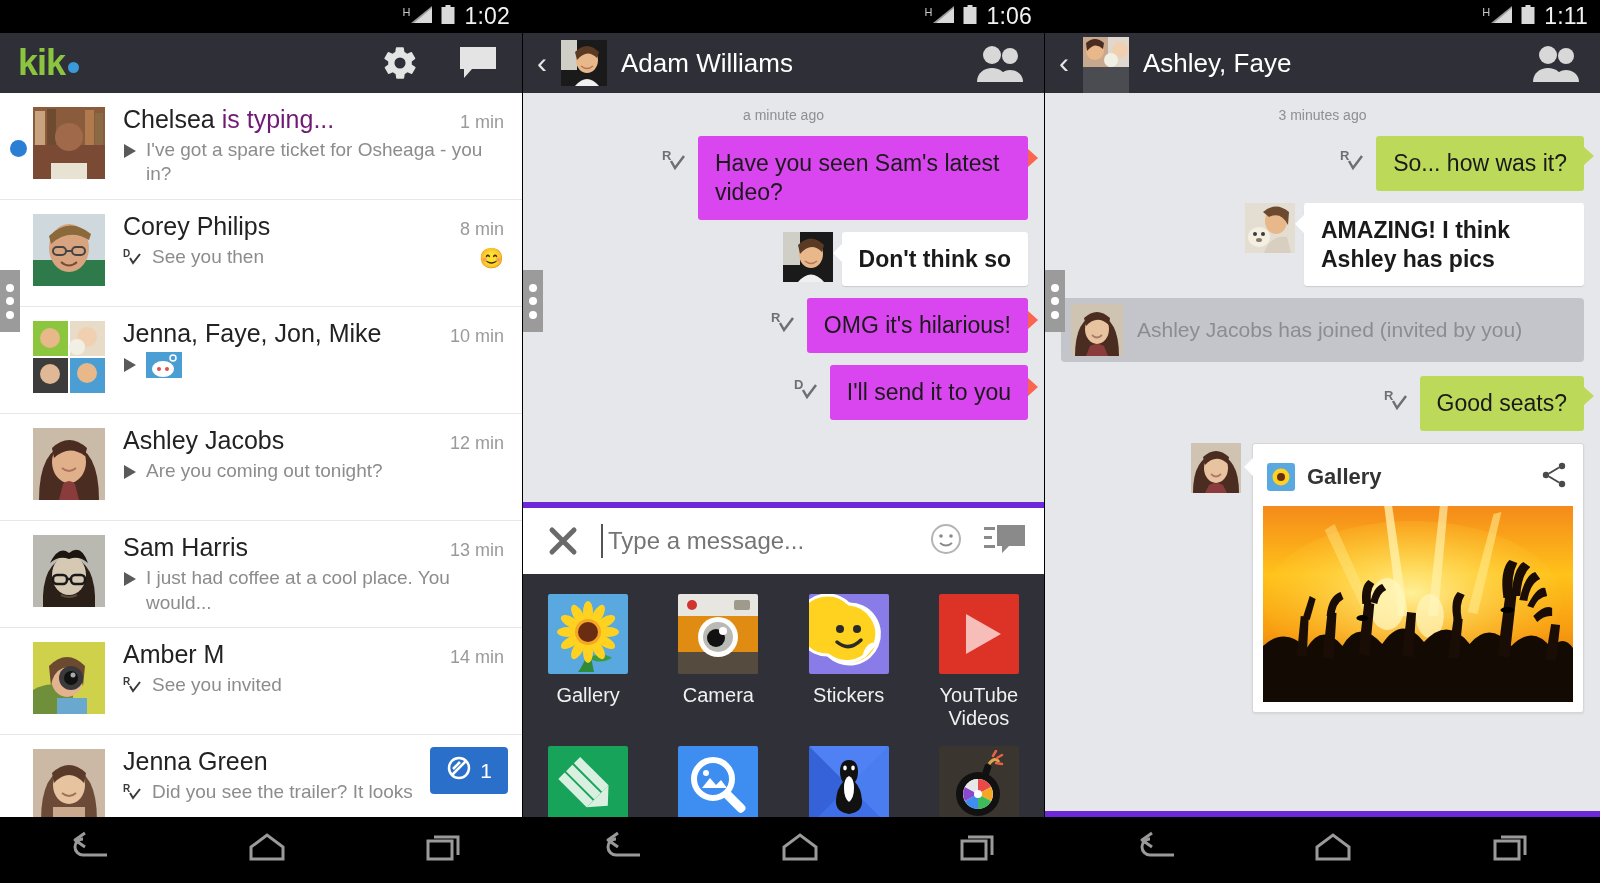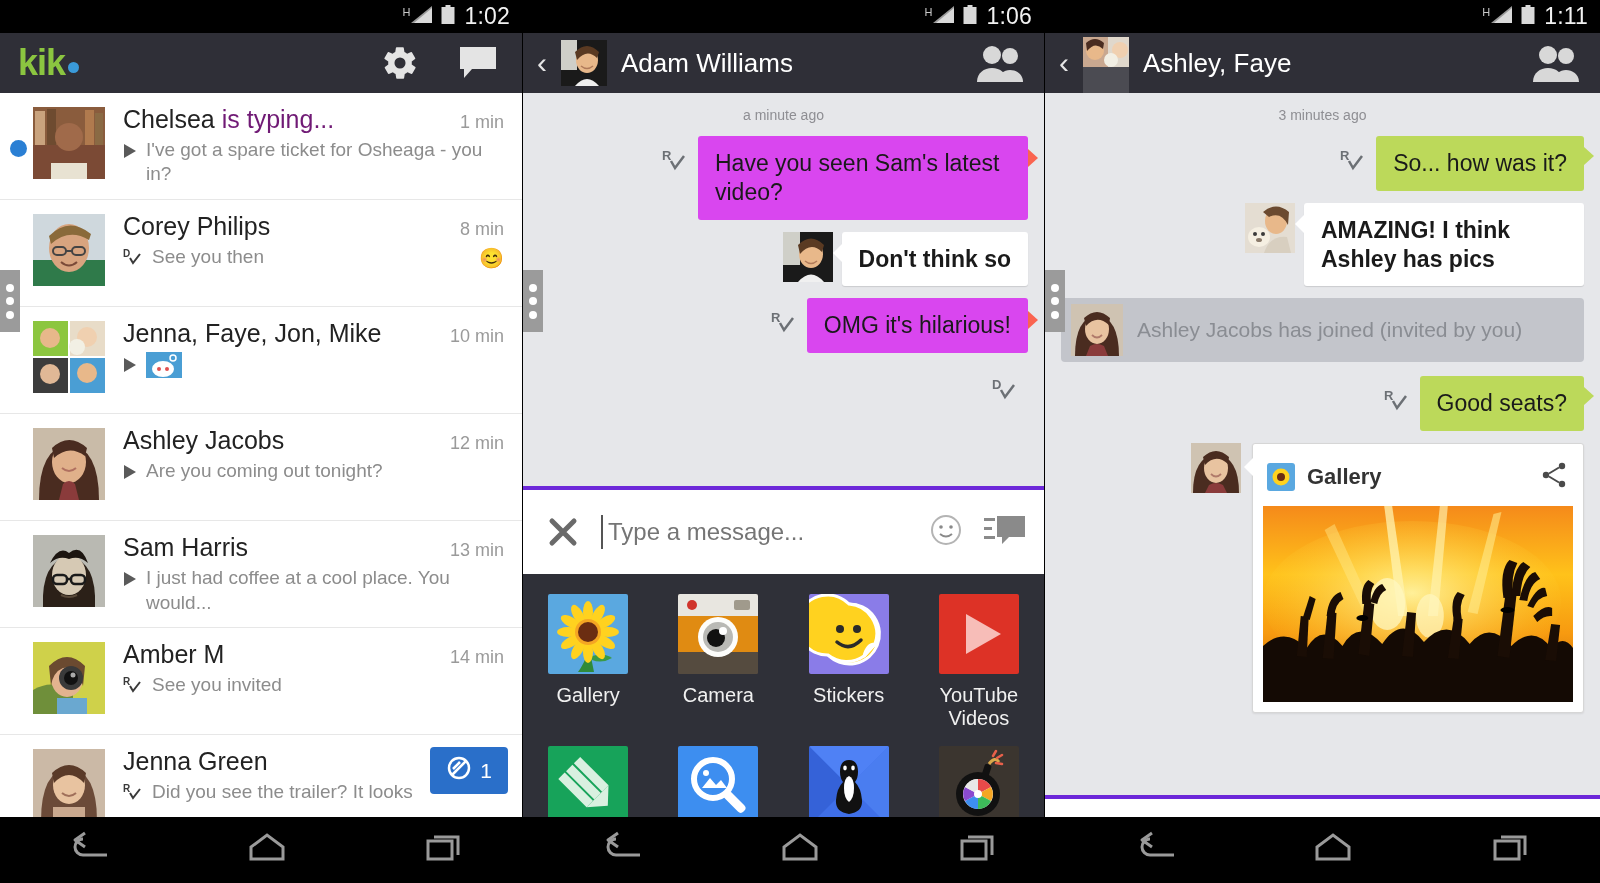--- a/index.html
+++ b/index.html
@@ -141,22 +141,22 @@
     content: ''; position: absolute; left: -9px; top: 14px;
     border: 9px solid transparent; border-right-color: #fff; border-left: 0;
   }
   .card-head { display: flex; align-items: center; padding: 6px 4px 12px 4px; }
   .card-appicon { width: 28px; height: 28px; flex: 0 0 auto; margin-right: 12px; }
   .card-title { font-size: 22px; color: #333; flex: 1 1 auto; }
   .card-img { width: 100%; height: 196px; display: block; }
 
   
   .composer {
-    height: 88px; background: #fff; display: flex; align-items: center;
-    padding: 0 18px; flex: 0 0 auto; border-top: 4px solid #6d28d9;
+    height: 72px; background: #fff; display: flex; align-items: center;
+    padding: 0 18px; flex: 0 0 auto; border-top: 6px solid #6d28d9;
   }
   .composer .lead { width: 44px; display:flex; align-items:center; justify-content:center; flex:0 0 auto;}
   .composer-input {
     flex: 1 1 auto; font-size: 24px; color: #909090; margin-left: 16px;
     border: none; outline: none; background: transparent; font-family: inherit;
     border-left: 2px solid #555; padding-left: 5px; height: 34px; line-height: 34px;
   }
   .composer-icons { display: flex; align-items: center; gap: 22px; flex: 0 0 auto; }
 
   
@@ -521,20 +521,21 @@
         <div class="bubble sent">OMG it's hilarious!</div>
       </div>
 
       <div class="msg out">
         <span class="out-st">
           <svg width="26" height="24" viewBox="0 0 26 24">
               <text x="0" y="12" font-size="13" font-family="Liberation Sans, sans-serif" font-weight="bold" fill="#6c7075">D</text>
               <path d="M9 13 l4 7 l9 -12" stroke="#6c7075" stroke-width="2.5" fill="none"></path>
             </svg>
         </span>
+        <div class="bubble sent">I'll send it to you</div>
       </div>
     </div>
 
     <div class="composer">
       <span class="lead">
         <svg width="30" height="30" viewBox="0 0 30 30">
             <path d="M4 4 L26 26 M26 4 L4 26" stroke="#6a6a6a" stroke-width="5" stroke-linecap="round"></path>
           </svg>
       </span>
       <input class="composer-input" value="" placeholder="Type a message..." style="">

